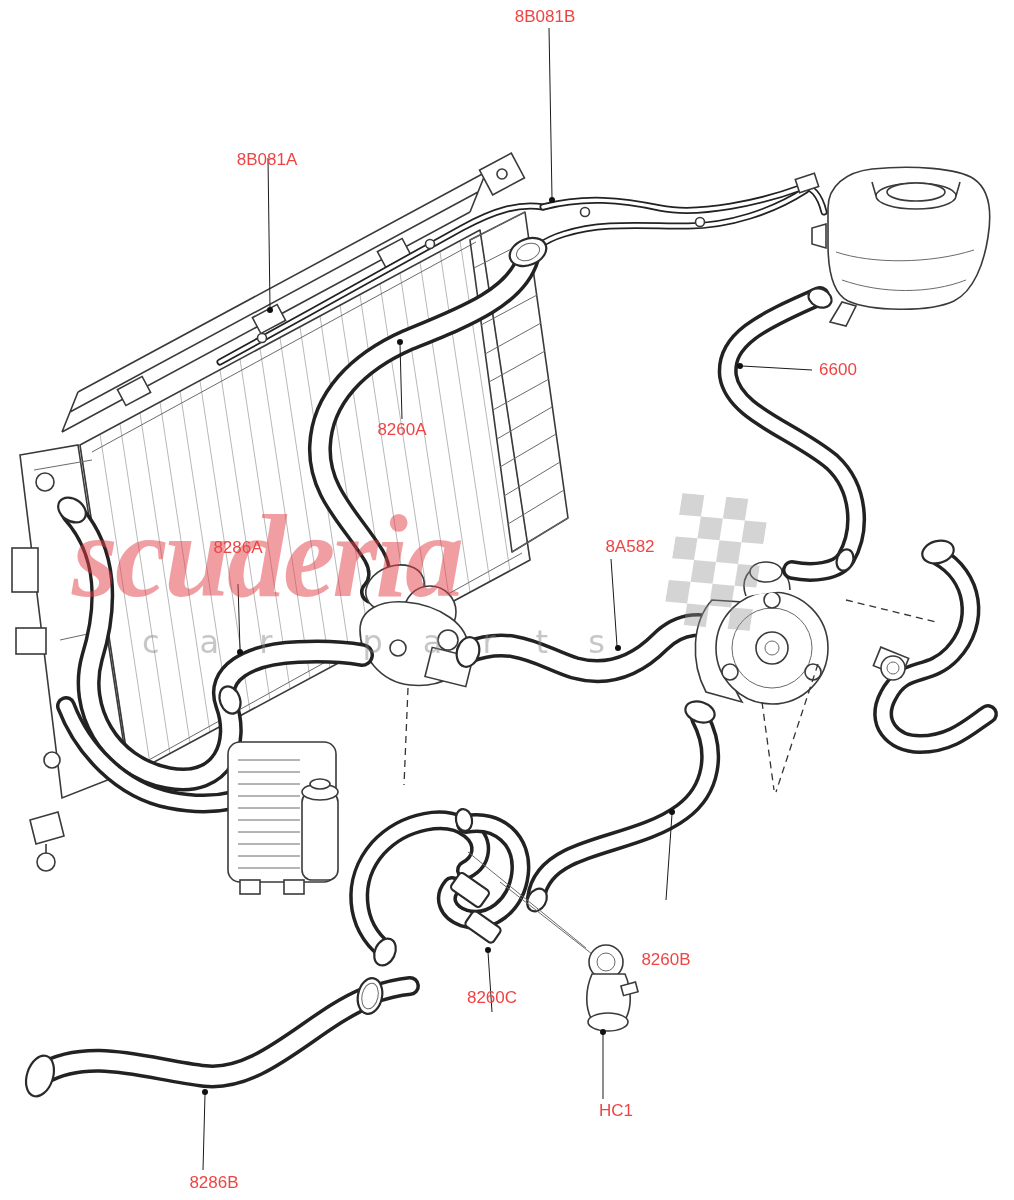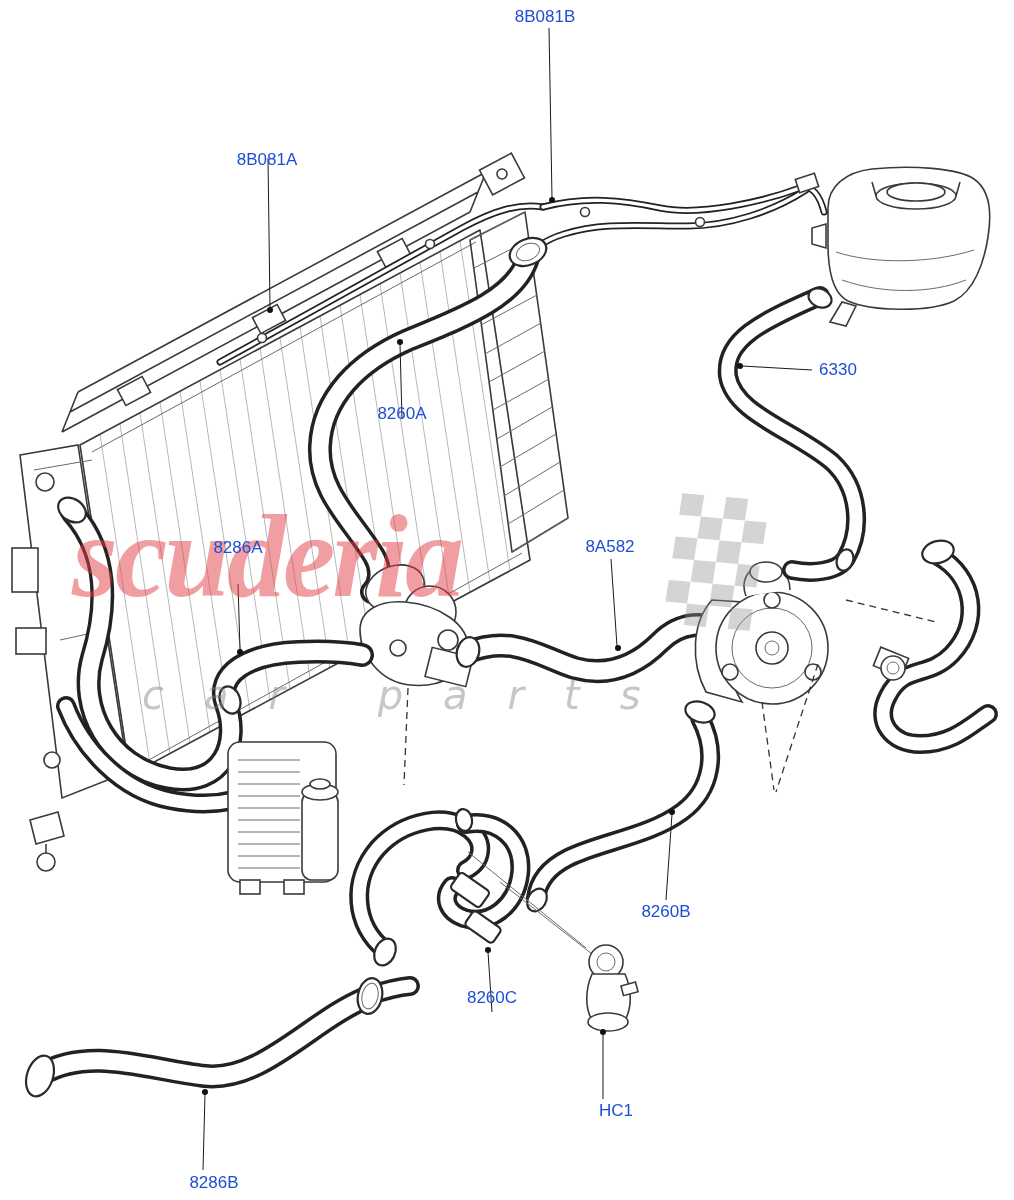--- a/index.html
+++ b/index.html
@@ -18,30 +18,30 @@
   .dot{fill:#111;}
   .hose-o{fill:none;stroke:#222;stroke-width:24;stroke-linecap:round;stroke-linejoin:round;}
   .hose-i{fill:none;stroke:#fff;stroke-width:17;stroke-linecap:round;stroke-linejoin:round;}
   .hose-o2{fill:none;stroke:#222;stroke-width:20;stroke-linecap:round;stroke-linejoin:round;}
   .hose-i2{fill:none;stroke:#fff;stroke-width:13;stroke-linecap:round;stroke-linejoin:round;}
   .pipe-o{fill:none;stroke:#222;stroke-width:7;stroke-linecap:round;}
   .pipe-i{fill:none;stroke:#fff;stroke-width:3.5;stroke-linecap:round;}
 
   
   .part-label{position:absolute;z-index:10;transform:translate(-50%,-50%);
-              font-size:17px;color:#1d4ed8;white-space:nowrap;cursor:pointer;}
+              font-size:17px;color:#ef4444;white-space:nowrap;cursor:pointer;}
 
   
   .watermark{position:absolute;inset:0;z-index:5;pointer-events:none;}
   .wm-brand{position:absolute;left:72px;top:498px;
             font-family:Liberation Serif, serif;font-style:italic;font-weight:700;
             font-size:118px;line-height:1;letter-spacing:-3px;color:rgba(226,62,70,0.5);}
-  .wm-tagline{position:absolute;left:142px;top:675px;
-            font-family:"DejaVu Sans",sans-serif;font-size:40px;line-height:1;
-            letter-spacing:40px;color:rgba(128,128,128,0.45);font-style:italic;}
+  .wm-tagline{position:absolute;left:142px;top:626px;
+            font-family:"DejaVu Sans",sans-serif;font-size:32px;line-height:1;
+            letter-spacing:40px;color:rgba(128,128,128,0.45);}
   .wm-flag{position:absolute;left:672px;top:496px;opacity:0.38;
             transform:rotate(9deg) skewY(-4deg);}
 </style>
 </head>
 <body>
 
 <div class="stage">
 
   <svg class="diagram" width="1014" height="1200" viewBox="0 0 1014 1200">
 
@@ -250,22 +250,22 @@
           <rect x="44" y="88" width="22" height="22"></rect>
         <rect x="22" y="110" width="22" height="22"></rect>
           <rect x="66" y="110" width="22" height="22"></rect>
       </g>
     </svg>
     <div class="wm-tagline">car parts</div>
   </div>
 
   <div class="part-label" style="left:545px;top:17px">8B081B</div>
   <div class="part-label" style="left:267px;top:160px">8B081A</div>
-  <div class="part-label" style="left:402px;top:414px">8260A</div>
-  <div class="part-label" style="left:838px;top:370px">6330</div>
+  <div class="part-label" style="left:402px;top:430px">8260A</div>
+  <div class="part-label" style="left:838px;top:370px">6600</div>
   <div class="part-label" style="left:238px;top:548px">8286A</div>
-  <div class="part-label" style="left:610px;top:547px">8A582</div>
-  <div class="part-label" style="left:666px;top:912px">8260B</div>
+  <div class="part-label" style="left:630px;top:547px">8A582</div>
+  <div class="part-label" style="left:666px;top:960px">8260B</div>
   <div class="part-label" style="left:492px;top:998px">8260C</div>
   <div class="part-label" style="left:616px;top:1111px">HC1</div>
   <div class="part-label" style="left:214px;top:1183px">8286B</div>
 
 </div>
 
 </body></html>

